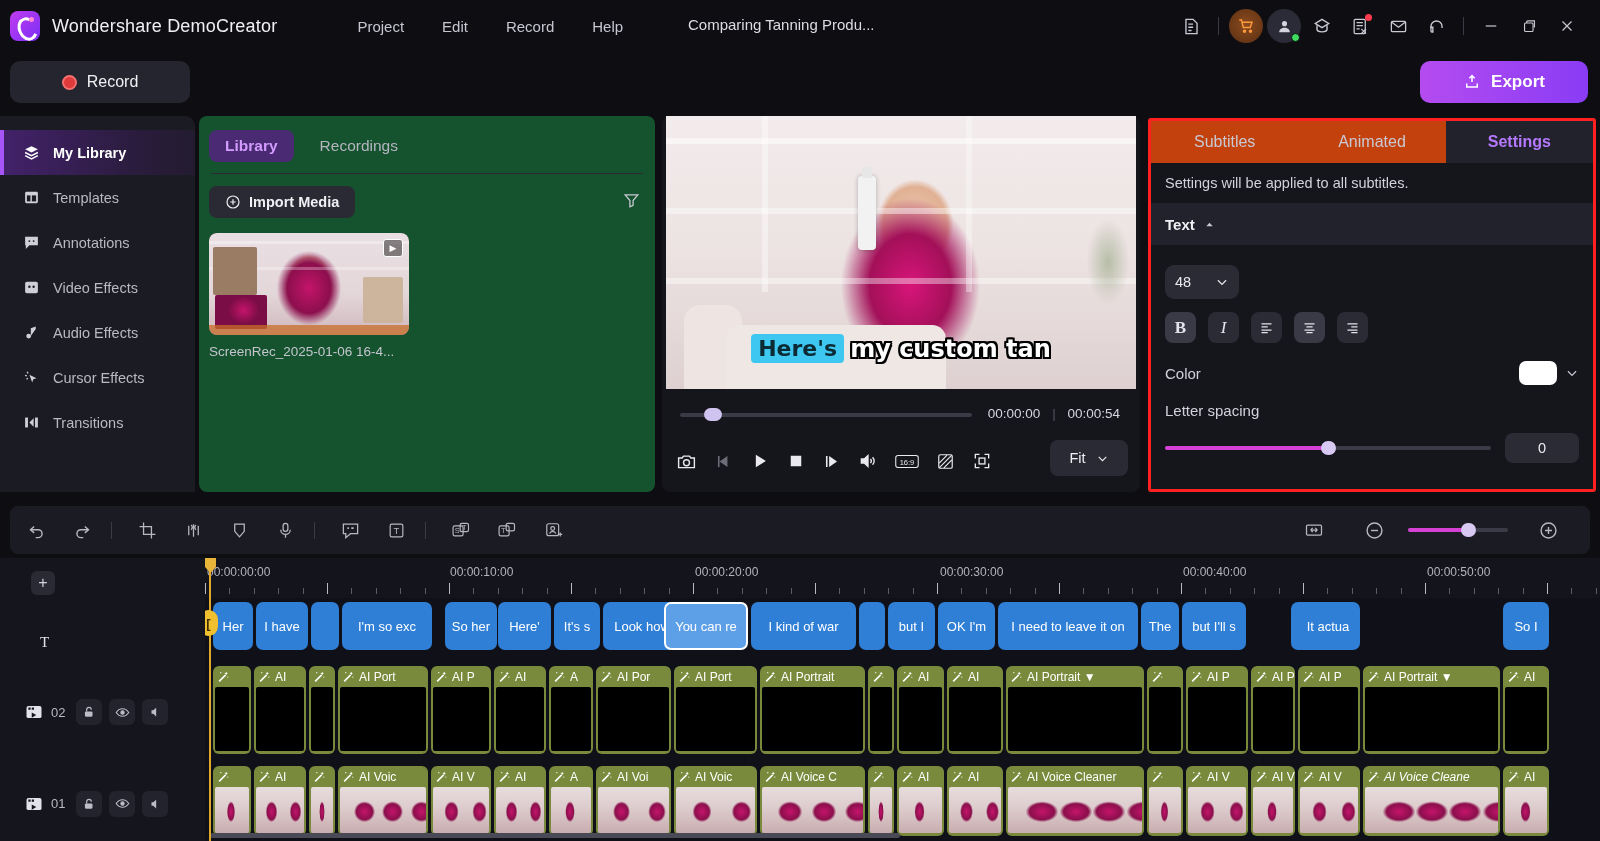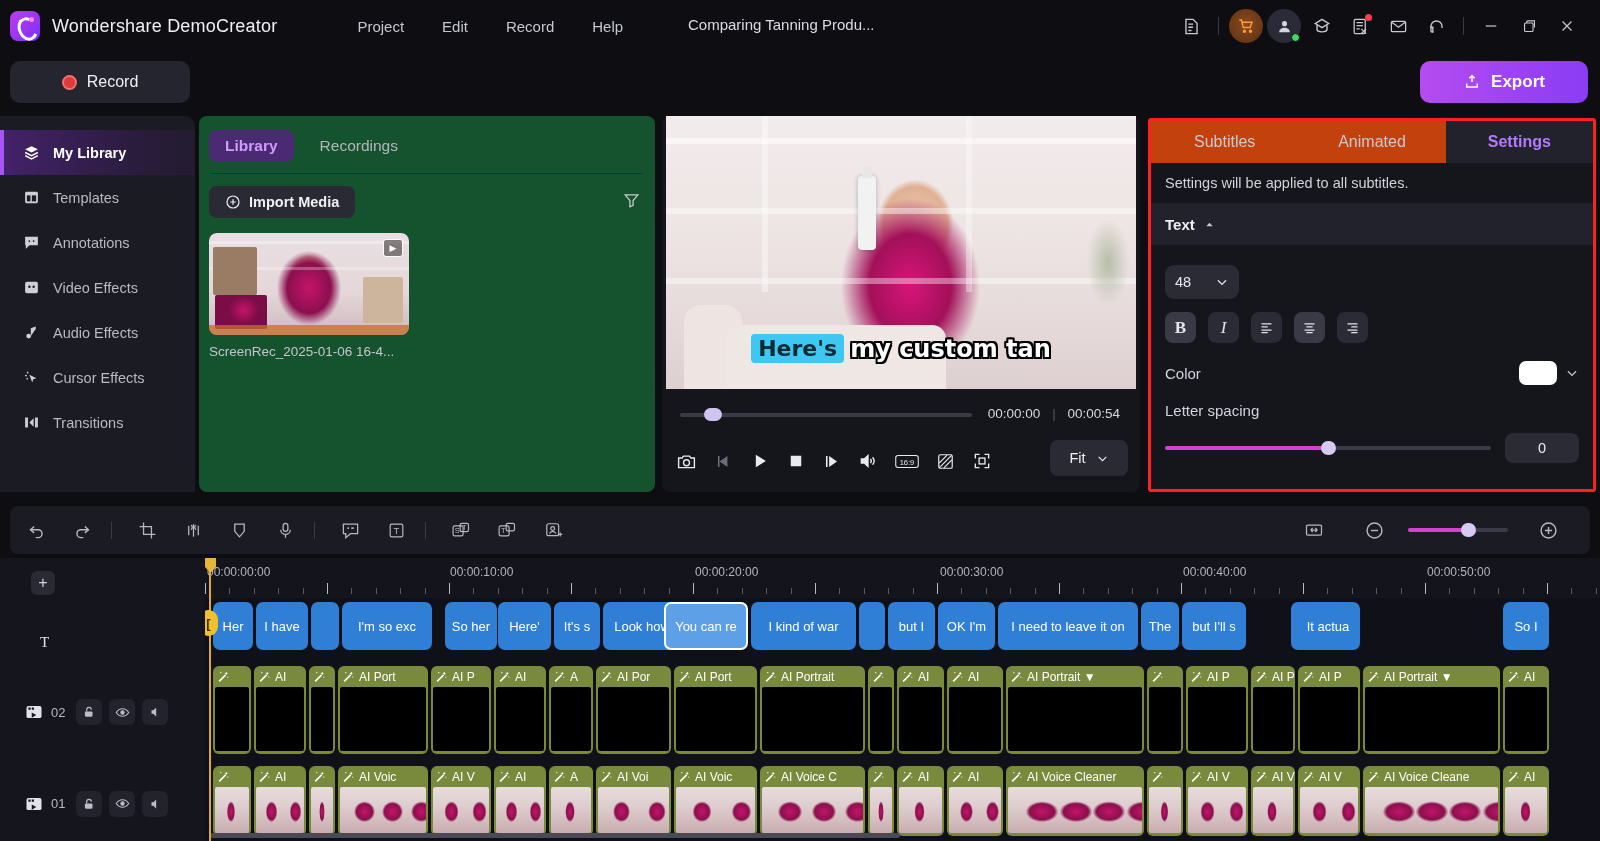--- a/index.html
+++ b/index.html
@@ -1458,21 +1458,21 @@
                 <circle cx="7" cy="5" r="1.2"></circle>
                 <circle cx="20" cy="13" r="1.1"></circle>
               </svg>
               <span>AI V</span>
             </div>
             <div class="aclip-body">
               <div class="face" style="left: 15%;"></div>
               <div class="face" style="left: 65%;"></div>
             </div>
           </div>
-          <div class="vclip" style="left: 1158px; width: 137px; height: 70px;">
+          <div class="vclip" style="left: 1158px; width: 137px; height: 70px; font-style: italic;">
             <div class="vclip-hdr">
               <svg class="wand" viewBox="0 0 24 24" fill="#fff">
                 <path d="M3 20l12-12 2 2L5 22z"></path>
                 <path d="M17 3l1 2.2 2.2 1-2.2 1L17 9.5l-1-2.3-2.2-1 2.2-1z"></path>
                 <circle cx="7" cy="5" r="1.2"></circle>
                 <circle cx="20" cy="13" r="1.1"></circle>
               </svg>
               <span>AI Voice Cleane</span>
             </div>
             <div class="aclip-body">

